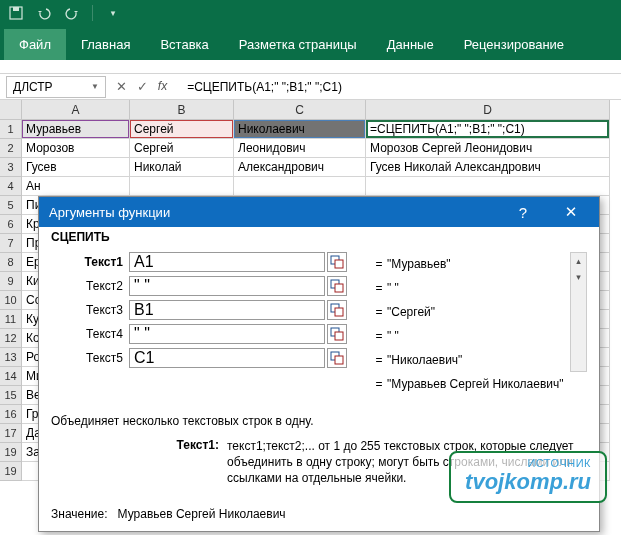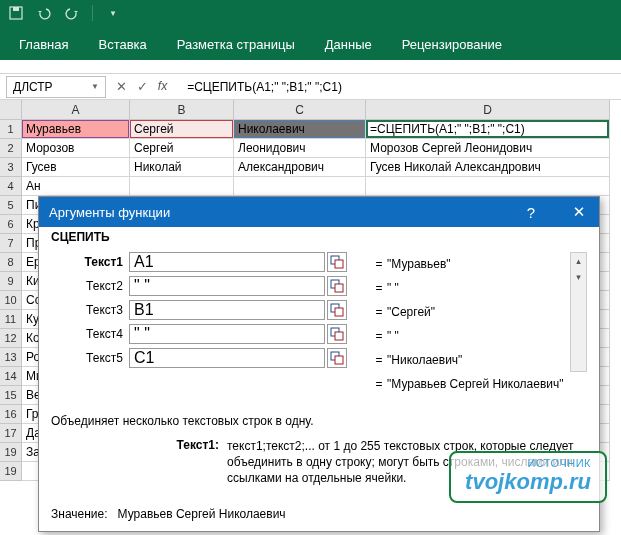--- a/index.html
+++ b/index.html
@@ -29,27 +29,27 @@
 .col-h { background: #e6e6e6; border-right: 1px solid #c6c6c6; border-bottom: 1px solid #c6c6c6; text-align: center; font-size: 12px; line-height: 20px; color: #333; }
 .col-A { width: 108px; }
 .col-B { width: 104px; }
 .col-C { width: 132px; }
 .col-D { width: 244px; }
 
 .row { display: flex; height: 19px; }
 .row-h { width: 22px; background: #e6e6e6; border-right: 1px solid #c6c6c6; border-bottom: 1px solid #c6c6c6; text-align: center; font-size: 11px; line-height: 19px; color: #333; }
 .cell { border-right: 1px solid #d4d4d4; border-bottom: 1px solid #d4d4d4; font-size: 12px; padding: 0 4px; line-height: 19px; white-space: nowrap; overflow: hidden; }
 
-.sel-A1 { box-shadow: inset 0 0 0 1px #8b4a9c; background: #fca5a5; }
+.sel-A1 { box-shadow: inset 0 0 0 1px #8b4a9c; background: #e5e5e5; }
 .sel-B1 { box-shadow: inset 0 0 0 1px #c04040; background: #f8e8e8; }
 .sel-C1 { box-shadow: inset 0 0 0 1px #4a7fb8; background: #737373; }
 .sel-D1 { box-shadow: inset 0 0 0 2px #217346; }
 
 .dialog { position: absolute; left: 38px; top: 196px; width: 562px; background: #fff; border: 1px solid #888; box-shadow: 3px 3px 8px rgba(0,0,0,0.3); }
-.dlg-title { height: 30px; background: #0f6cbf; color: #fff; display: flex; align-items: center; justify-content: space-between; padding: 0 0 0 10px; font-size: 13px; }
+.dlg-title { height: 30px; background: #0f6cbf; color: #fff; display: flex; align-items: center; justify-content: space-between; padding: 0 8px 0 10px; font-size: 13px; }
 .dlg-title-btns { display: flex; gap: 8px; }
 .dlg-close { width: 40px; height: 26px; display: flex; align-items: center; justify-content: center; font-size: 15px; cursor: pointer; }
 .dlg-body { padding: 3px 12px 10px 12px; font-size: 12px; }
 .func-name { font-weight: bold; margin-bottom: 8px; }
 .arg-area { display: flex; }
 .args { flex: 0 0 310px; }
 .arg-row { display: flex; align-items: center; margin-bottom: 4px; }
 .arg-label { width: 78px; text-align: right; padding-right: 6px; font-weight: bold; }
 .arg-label.plain { font-weight: normal; }
 .arg-input { width: 196px; height: 20px; border: 1px solid #999; padding: 0 4px; font-size: 16px; }
@@ -90,20 +90,21 @@
       <svg width="14" height="14" viewBox="0 0 14 14">
         <path d="M5 3 A5 5 0 1 0 11 7" fill="none" stroke="#d0e6db" stroke-width="1.3"></path>
         <path d="M11 7 L13 5 L9 5 Z" fill="#d0e6db"></path>
       </svg>
     </span>
   <span class="qat-sep"></span>
   <span class="qat-btn" style="font-size:9px;">▾</span>
 </div>
 
 <div class="ribbon-tabs">
+  <div class="ribbon-tab active">Файл</div>
   <div class="ribbon-tab">Главная</div>
   <div class="ribbon-tab">Вставка</div>
   <div class="ribbon-tab">Разметка страницы</div>
   <div class="ribbon-tab">Данные</div>
   <div class="ribbon-tab">Рецензирование</div>
 </div>
 <div class="ribbon-space"></div>
 
 <div class="formula-bar">
   <div class="name-box">

